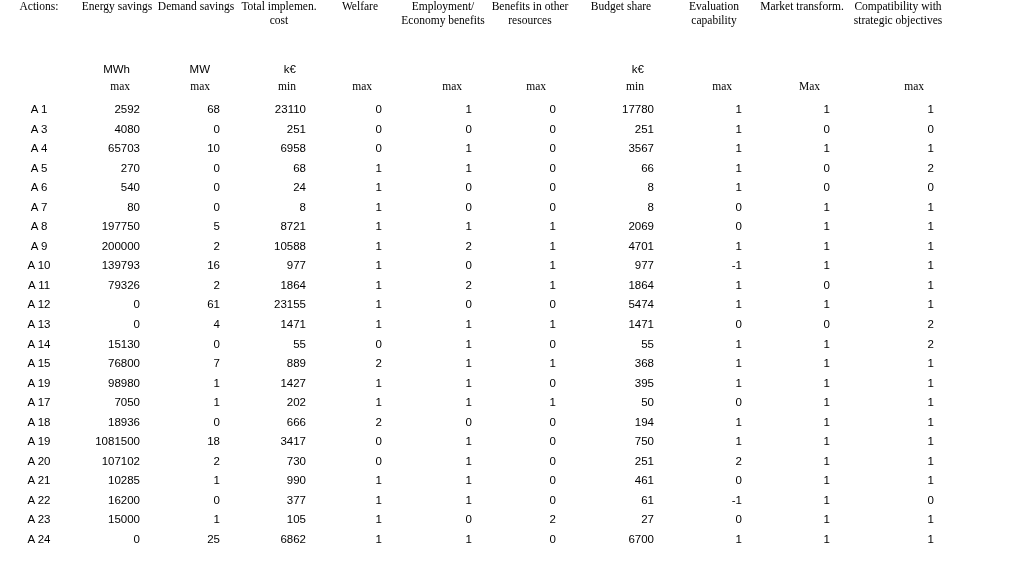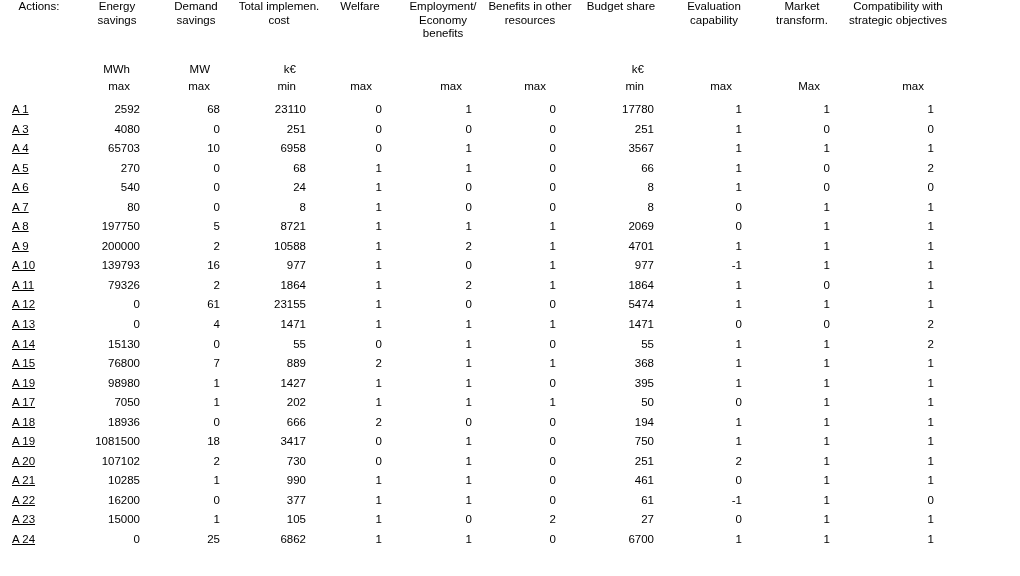--- a/index.html
+++ b/index.html
@@ -54,47 +54,47 @@
   col.c-9     { width: 104px; } 
   col.c-pad   { width: 70px; }
 
   
   tr.header-row th {
     text-align: center;
     vertical-align: top;
     padding-bottom: 2px;
     white-space: normal;
     word-wrap: break-word;
+    font-family: Liberation Serif, serif;
   }
   th.actions-cell {
     text-align: left;
     padding-left: 0px;
     vertical-align: top;
     white-space: nowrap;
   }
   tr.header-row { height: 56px; }
 
   tr.units-row td,
   tr.goal-row td {
     text-align: center;
     height: 17px;
     margin-top: 31px;
   }
   tr.units-row { height: 21px; }
   tr.goal-row  { height: 20px; }
-  tr.goal-row td { padding-bottom: 3px; }
+  tr.goal-row td { padding-bottom: 3px; font-family: Liberation Serif, serif; }
 
   
   tr.data-row { height: 19.55px; }
   tr.data-row td.rowlabel {
-    text-align: left;
-    padding-left: 12px;
+    text-align: center;
+    padding-left: 0px;
     white-space: nowrap;
     letter-spacing: 0px;
-    text-decoration: underline;
   }
   tr.data-row td.num {
     text-align: right;
     padding-right: 16px;
     white-space: nowrap;
     font-variant-numeric: tabular-nums;
   }
   tr.data-row td.pad { }
 
   

